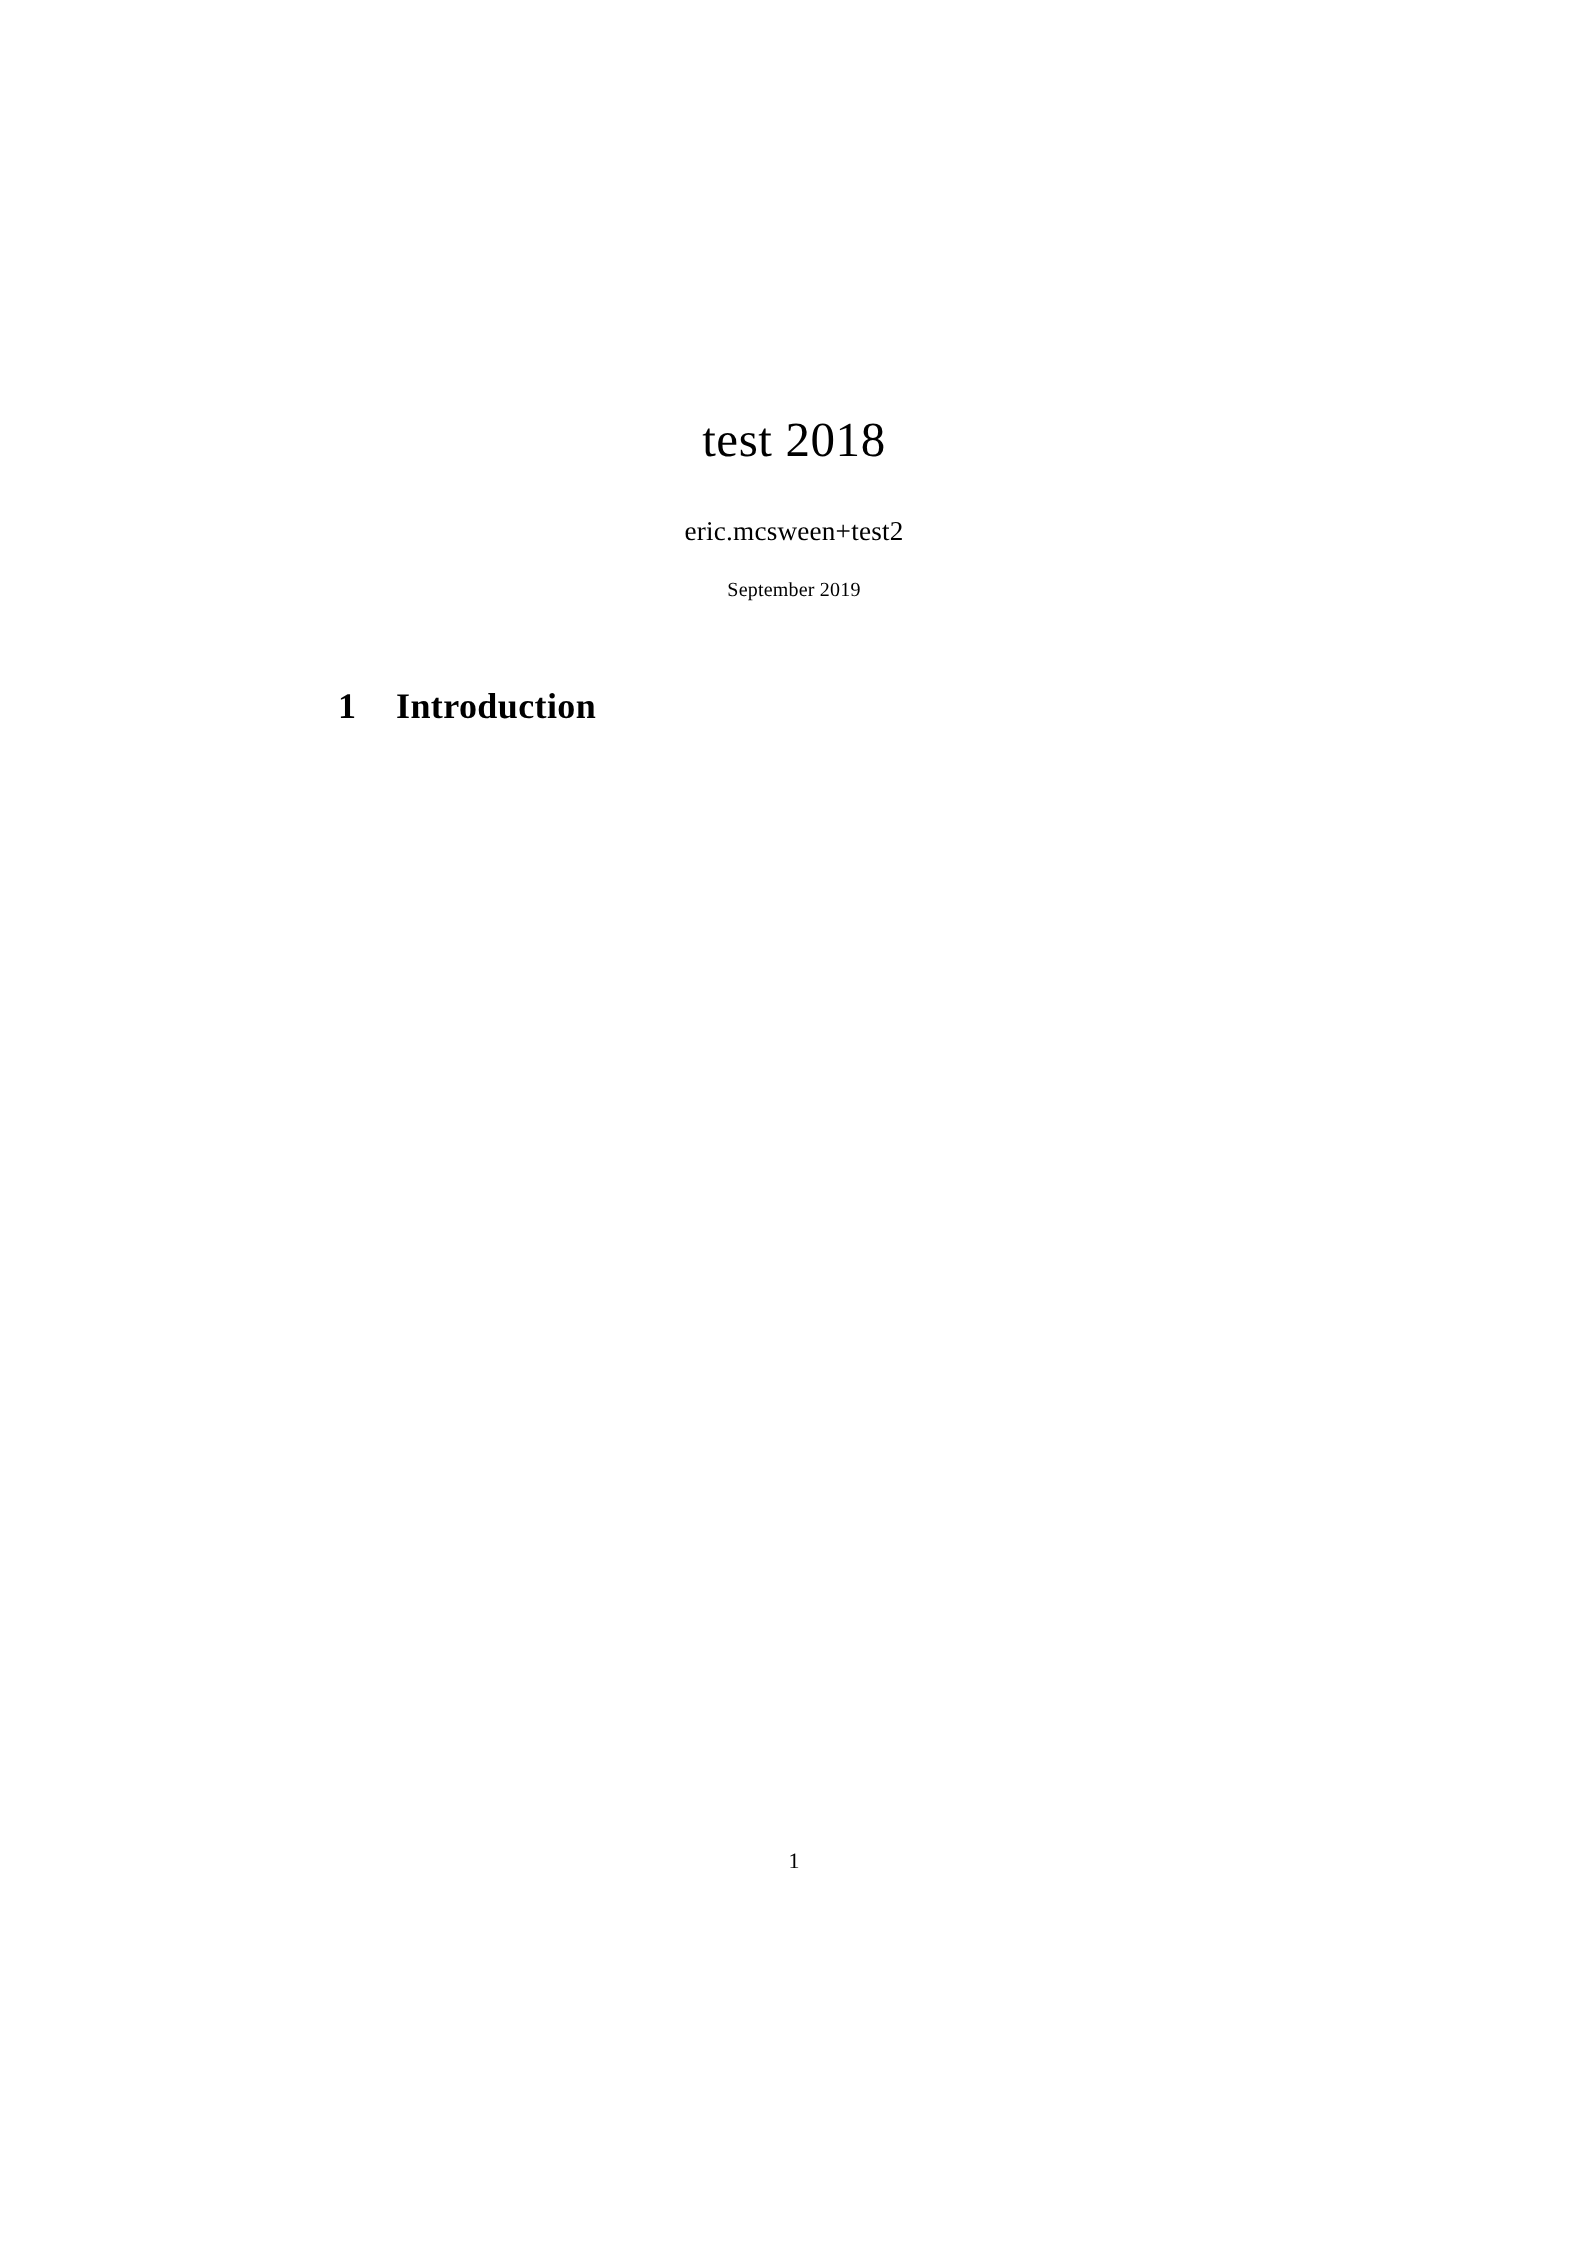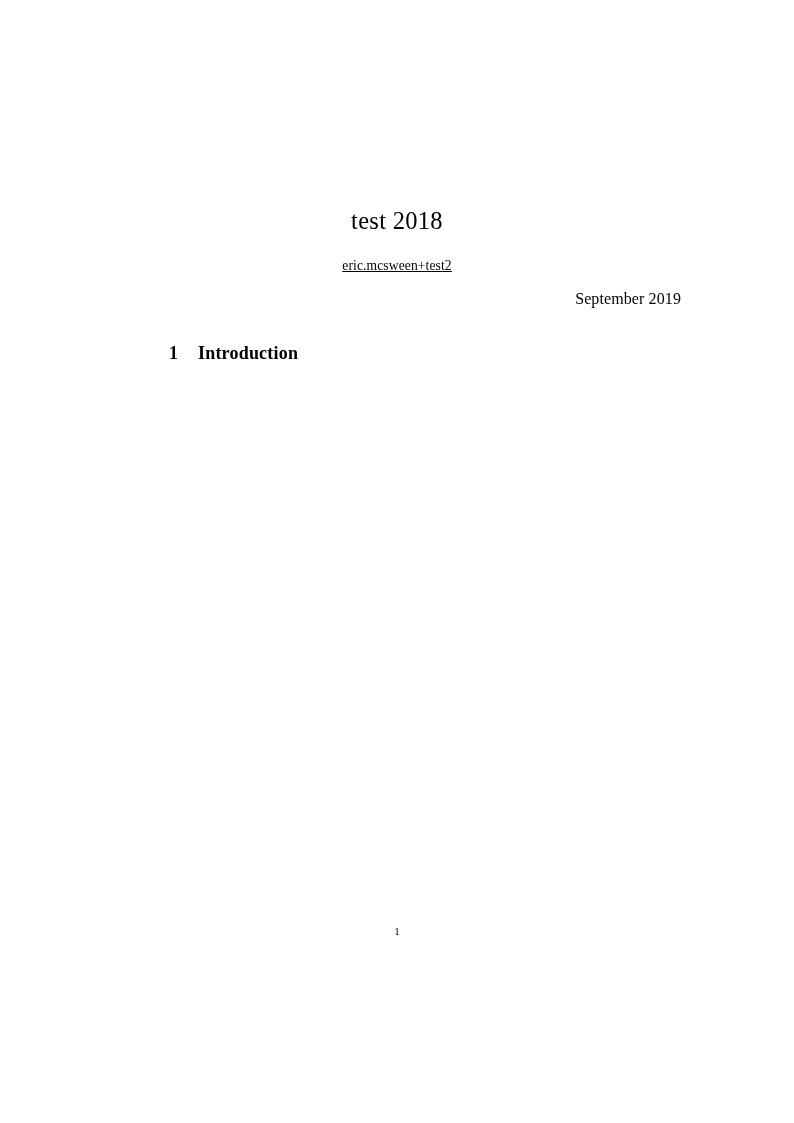--- a/index.html
+++ b/index.html
@@ -40,29 +40,28 @@
   }
   .author {
     position: absolute;
     top: 259px;
     left: 0;
     width: 100%;
     text-align: center;
     font-size: 13.6px;
     line-height: 1.1;
     letter-spacing: 0.1px;
-    text-decoration: underline;
   }
   .date {
     position: absolute;
     top: 290px;
     left: 0;
     width: 100%;
-    text-align: right;
-    font-size: 16px;
+    text-align: center;
+    font-size: 10px;
     line-height: 1.1;
     letter-spacing: 0.1px;
   }
   .section-heading {
     position: absolute;
     top: 343px;
     left: 56px;
     font-size: 18px;
     font-weight: bold;
     letter-spacing: 0.2px;

